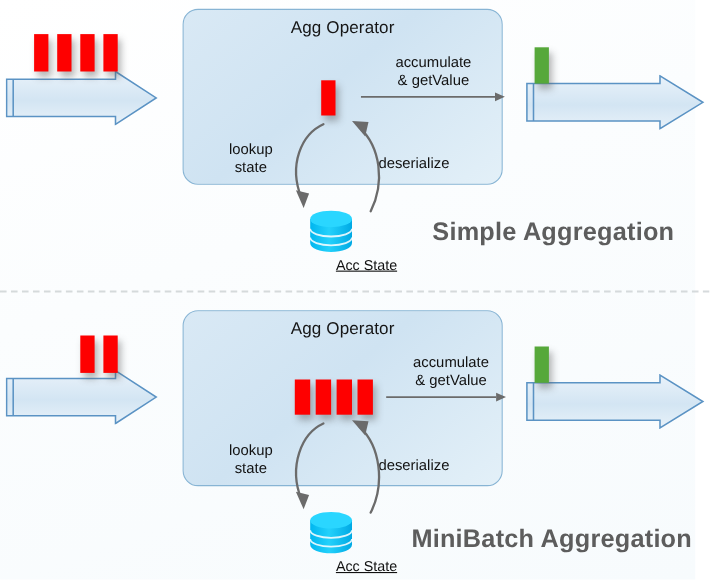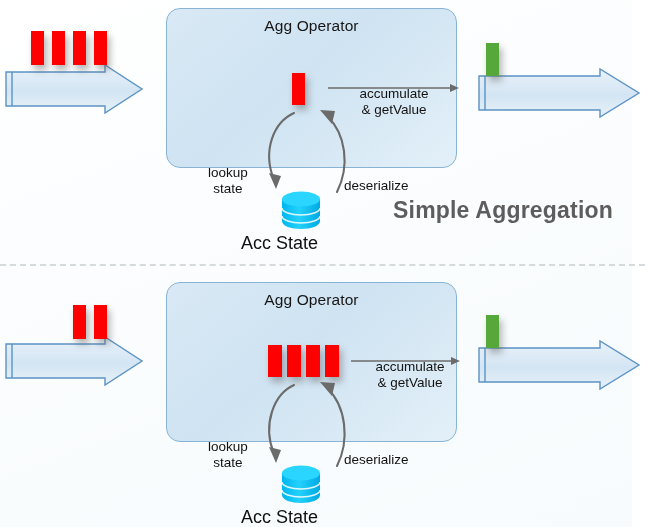--- a/index.html
+++ b/index.html
@@ -56,33 +56,33 @@
     box-shadow: 3px 5px 7px rgba(90,90,90,.45);
   }
   .rec.green { background: #56a83a; }
 
   
   .cyl { position: absolute; }
   .cyl svg { display: block; }
   .cyl-label {
     position: absolute;
     width: 120px;
-    text-align: left;
-    font-size: 18px;
+    text-align: right;
+    font-size: 13px;
     color: #111;
+    text-decoration: underline;
   }
 
   
   .lbl {
     position: absolute;
     font-size: 13.5px;
     color: #121212;
     line-height: 1.18;
     white-space: pre-line;
-    margin-top: 37px;
   }
   .lbl.center { text-align: center; }
 
   
   .thin-arrow { position: absolute; }
   .thin-arrow svg { display: block; }
 
   
   .curve { position: absolute; }
   .curve svg { display: block; }
@@ -256,16 +256,17 @@
 
     <div class="block-arrow" style="left:478px; top:76px;">
       <svg width="164" height="50" viewBox="0 0 164 50">
         <path d="M1,8 L122,8 L122,1 L161,25 L122,49 L122,42 L1,42 Z" fill="url(#ba1)" stroke="#5b93c4" stroke-width="1.4"></path>
         <line x1="7" y1="8" x2="7" y2="42" stroke="#5b93c4" stroke-width="1.4"></line>
       </svg>
     </div>
 
     <div class="rec green" style="left:486px; top:51px; width:13px; height:33px;"></div>
 
+    <div class="heading" style="left:374px; top:212px;">MiniBatch Aggregation</div>
 
   </div>
 
 </div>
 
 </body></html>

